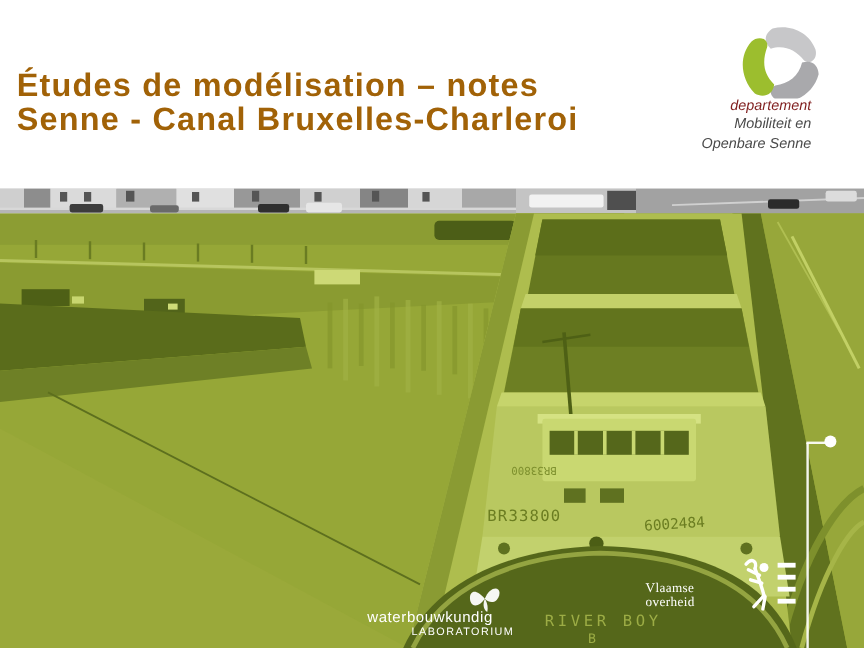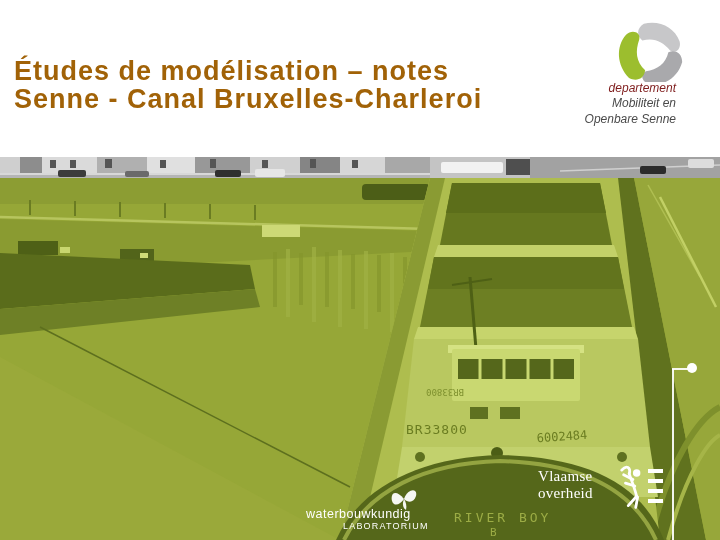--- a/index.html
+++ b/index.html
@@ -24,22 +24,22 @@
            color:#ffffff;font-weight:bold;font-size:21px;line-height:31.5px;letter-spacing:0.5px;
            text-shadow:2px 2px 3px rgba(70,80,20,0.55);}
 
   
   .callout-v{position:absolute;left:672px;top:369px;width:2px;height:171px;background:rgba(255,255,255,0.92);}
   .callout-h{position:absolute;left:672px;top:368px;width:16px;height:2px;background:rgba(255,255,255,0.92);}
   .callout-dot{position:absolute;left:687px;top:363px;width:10px;height:10px;border-radius:50%;background:#fff;}
 
   
   .vo{position:absolute;left:538px;top:462px;height:48px;}
-  .vo-label{position:absolute;left:0;top:6px;width:78px;color:#fff;
-            font-family:"Liberation Serif",serif;font-size:15px;letter-spacing:0.3px;}
+  .vo-label{position:absolute;left:0;top:22px;width:78px;color:#fff;
+            font-family:"Liberation Serif",serif;font-size:11px;letter-spacing:0.3px;}
   .vo-lion{position:absolute;left:80px;top:0px;}
   .vo-bars{position:absolute;left:110px;top:7px;}
   .vo-bar{width:15px;height:4px;background:#fff;margin-bottom:6px;}
 
   
   .watlab{position:absolute;left:300px;top:486px;width:140px;color:#fff;}
   .watlab-butterfly{position:absolute;left:90px;top:0px;}
   .watlab-l1{position:absolute;left:6px;top:21px;font-size:12.5px;letter-spacing:0.5px;}
   .watlab-l2{position:absolute;left:43px;top:35px;font-size:9px;letter-spacing:1.2px;}
 </style>

